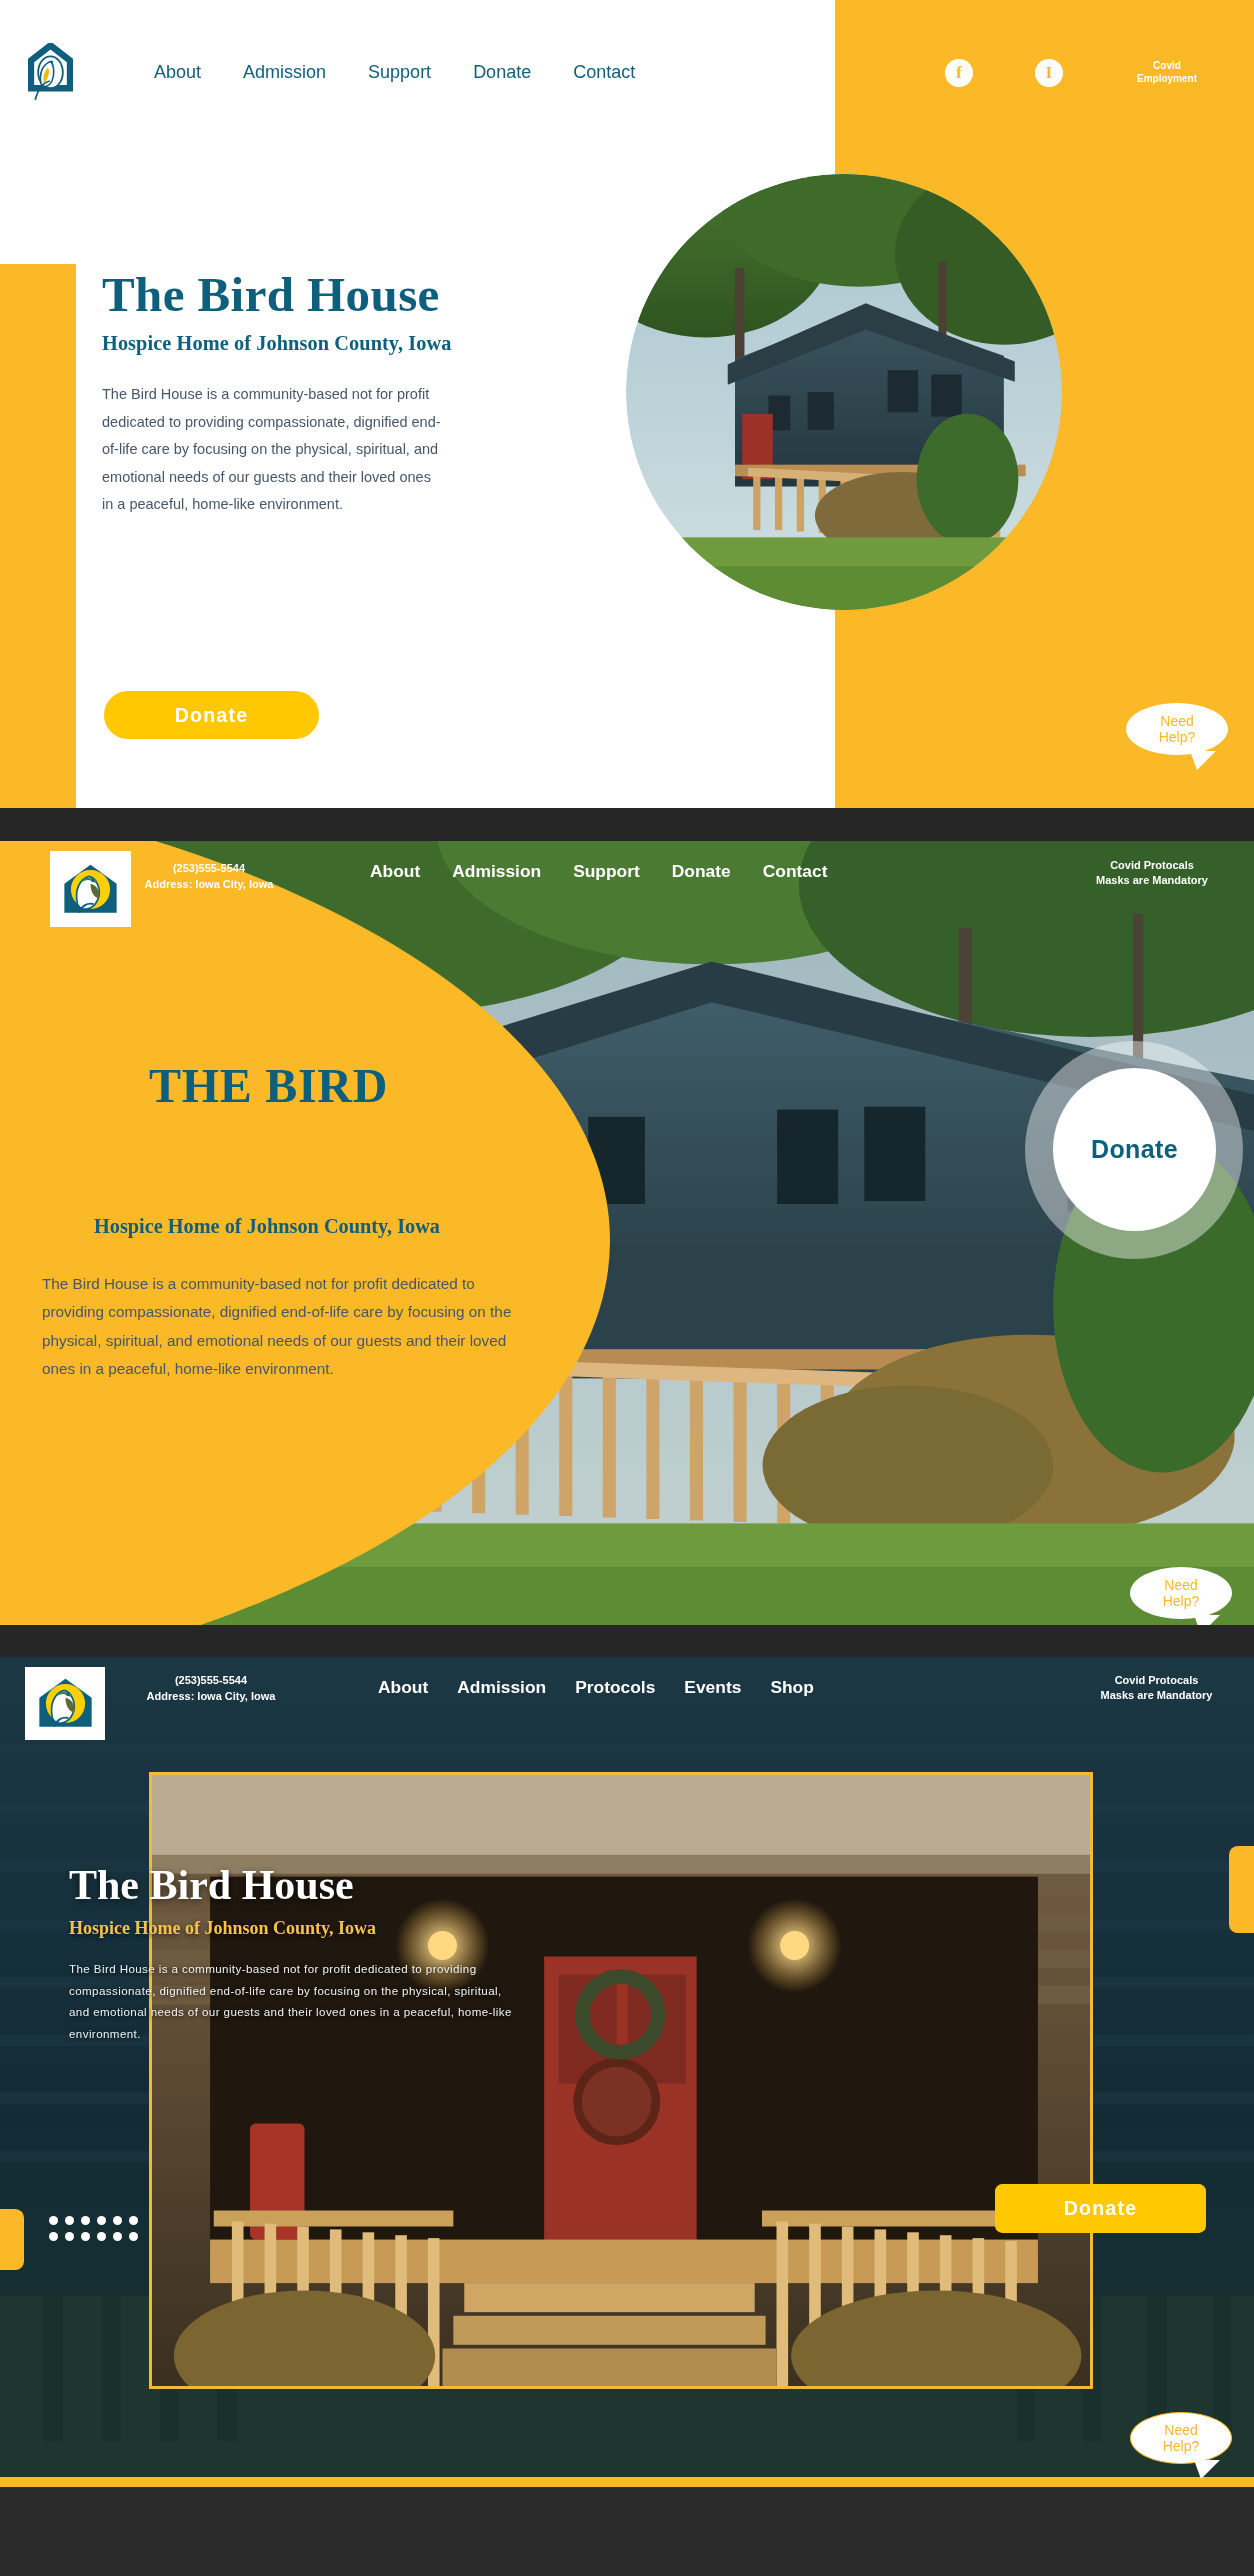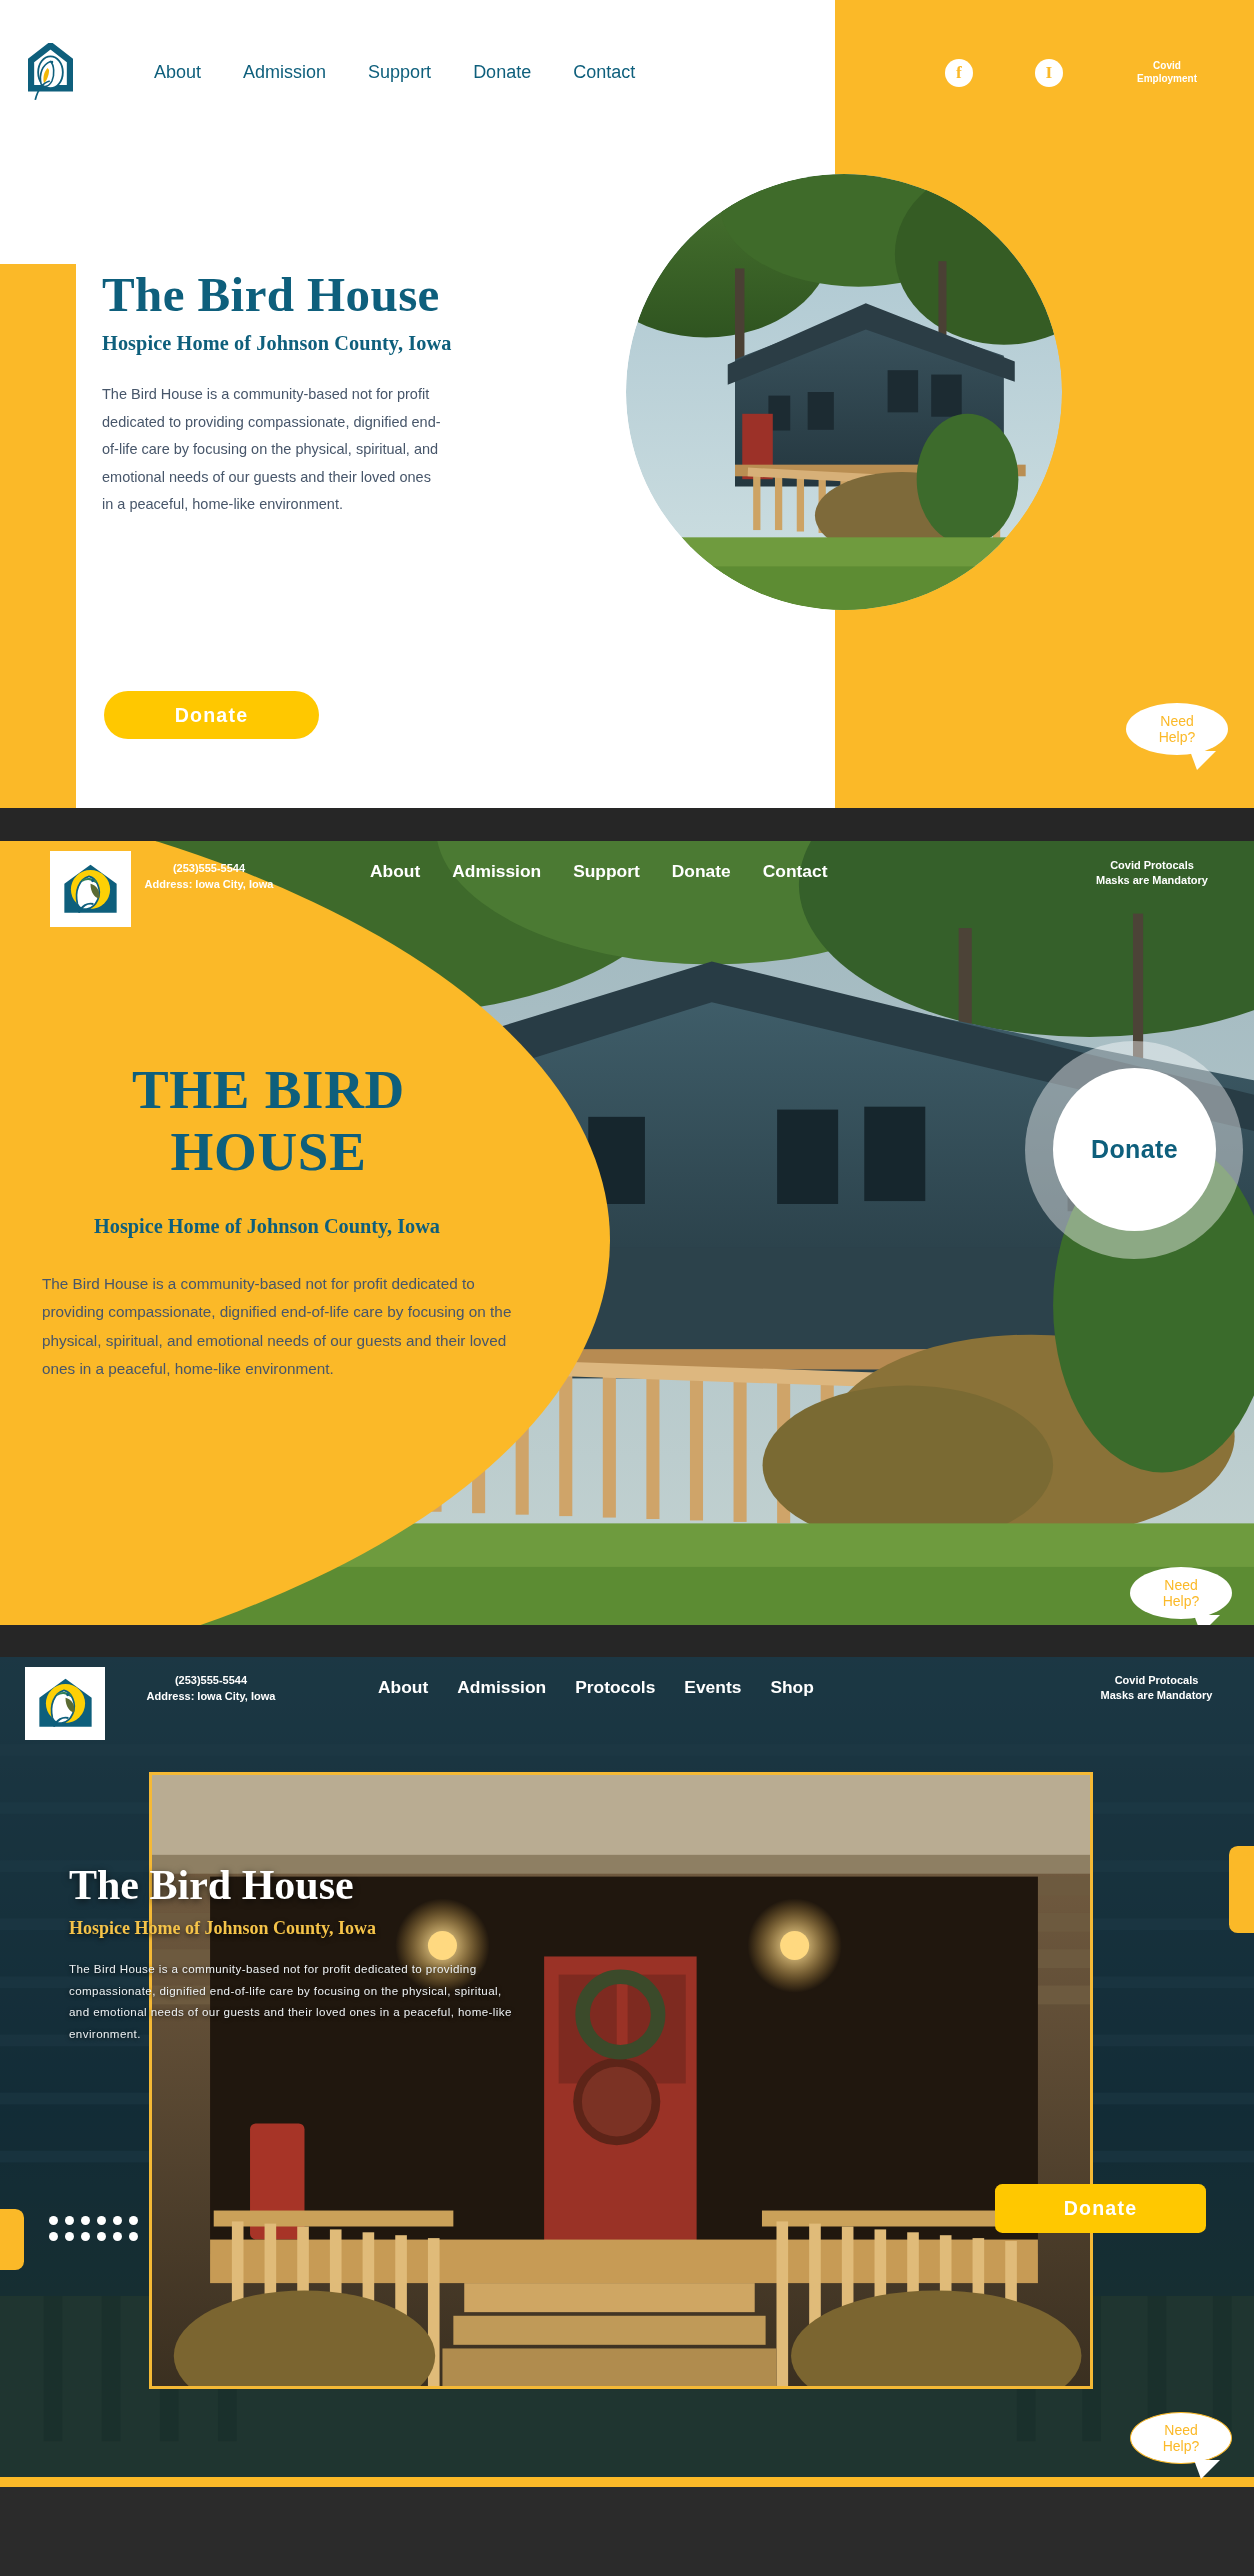--- a/index.html
+++ b/index.html
@@ -135,21 +135,21 @@
     position: absolute; right: 39px; top: 227px; width: 163px; height: 163px;
     border-radius: 50%; background: #ffffff; z-index: 17;
     display: flex; align-items: center; justify-content: center;
     color: #0e5f7c; font-weight: bold; font-size: 25px; letter-spacing: 0.4px;
     cursor: pointer;
   }
   .v2-body { position: absolute; left: 0; top: 0; z-index: 12; width: 552px; }
   .v2-title {
     position: absolute; left: 29px; top: 0; width: 479px;
     font-family: "Liberation Serif", serif; color: #0e5f7c; font-weight: bold;
-    font-size: 55px; line-height: 1.12; text-align: center; letter-spacing: 0.7px;
+    font-size: 48px; line-height: 1.12; text-align: center; letter-spacing: 0.7px;
   }
   .v2-sub {
     position: absolute; left: 42px; top: 156px; width: 450px;
     font-family: "Liberation Serif", serif; color: #0e5f7c; font-weight: bold;
     font-size: 20.3px; text-align: center;
   }
   .v2-p {
     position: absolute; left: 42px; top: 211px; width: 479px;
     color: #47566a; font-size: 15.3px; line-height: 1.85;
   }
@@ -458,21 +458,20 @@
       <div>Covid Protocals</div>
       <div>Masks are Mandatory</div>
     </div>
 
     <div class="v2-dcircle-outer"></div>
     <div class="v2-dcircle">Donate</div>
 
     <div class="v2-body" style="top:218px;">
       <div class="v2-title">
         <div>THE BIRD</div>
-        <div>HOUSE</div>
       </div>
       <div class="v2-sub">Hospice Home of Johnson County, Iowa</div>
       <p class="v2-p">The Bird House is a community-based not for profit dedicated to providing compassionate, dignified end-of-life care by focusing on the physical, spiritual, and emotional needs of our guests and their loved ones in a peaceful, home-like environment.</p>
     </div>
 
     <div class="needhelp v2-nh">
       <div class="nh-bubble">
         <span>
           <span>Need</span><br>
           <span>Help?</span>

